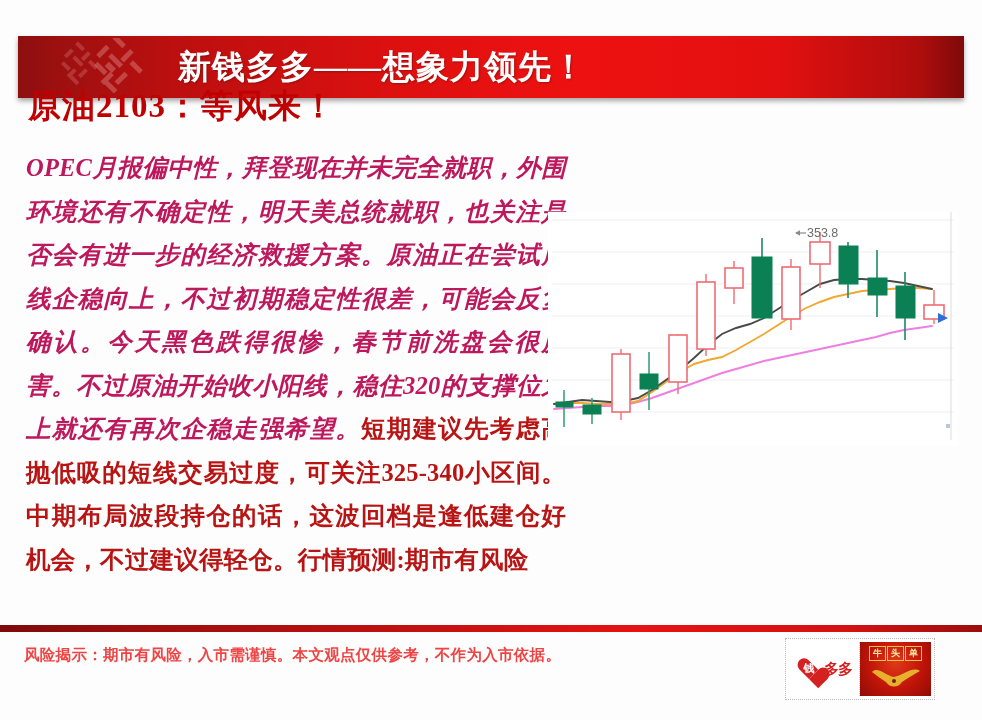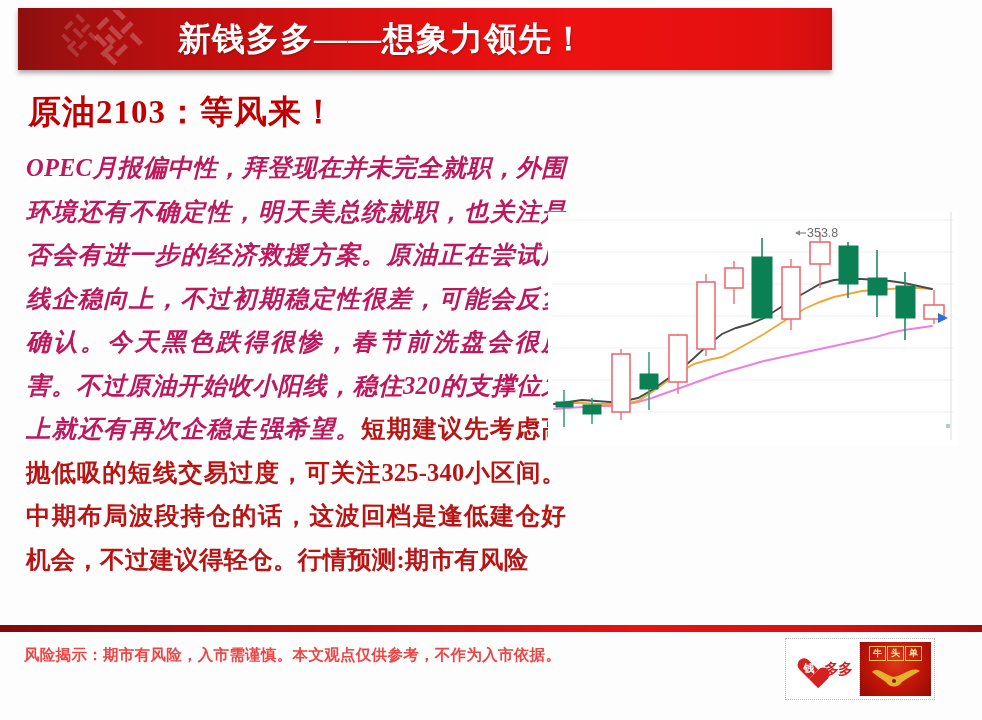--- a/index.html
+++ b/index.html
@@ -11,22 +11,22 @@
   }
   #page {
     position: relative;
     width: 982px; height: 720px;
     background: #fdfdfd;
   }
 
   
   #header-banner {
     position: absolute;
-    left: 18px; top: 8px;
-    width: 814px; height: 62px;
+    left: 18px; top: 36px;
+    width: 946px; height: 62px;
     background: linear-gradient(to right,
         #8d0f0f 0px, #9d1010 40px, #bb0f0f 150px,
         #e01010 400px, #ee1111 560px, #e21010 760px,
         #b00d0d 900px, #7e0a0a 946px);
     box-shadow: 0 3px 5px rgba(0,0,0,0.35);
     overflow: hidden;
   }
   #header-emblem {
     position: absolute;
     left: 28px; top: 2px;
@@ -42,21 +42,21 @@
     font-weight: bold;
     letter-spacing: 1px;
     white-space: nowrap;
     text-shadow: 1px 1px 2px rgba(0,0,0,0.25);
     font-family: "Liberation Serif", "DejaVu Serif", serif;
   }
 
   
   #page-title {
     position: absolute;
-    left: 28px; top: 90px;
+    left: 28px; top: 84px;
     font-size: 33px;
     font-weight: bold;
     color: #c00000;
     letter-spacing: 1px;
     white-space: nowrap;
     font-family: "Liberation Serif", "DejaVu Serif", serif;
   }
 
   
   #article-body {

